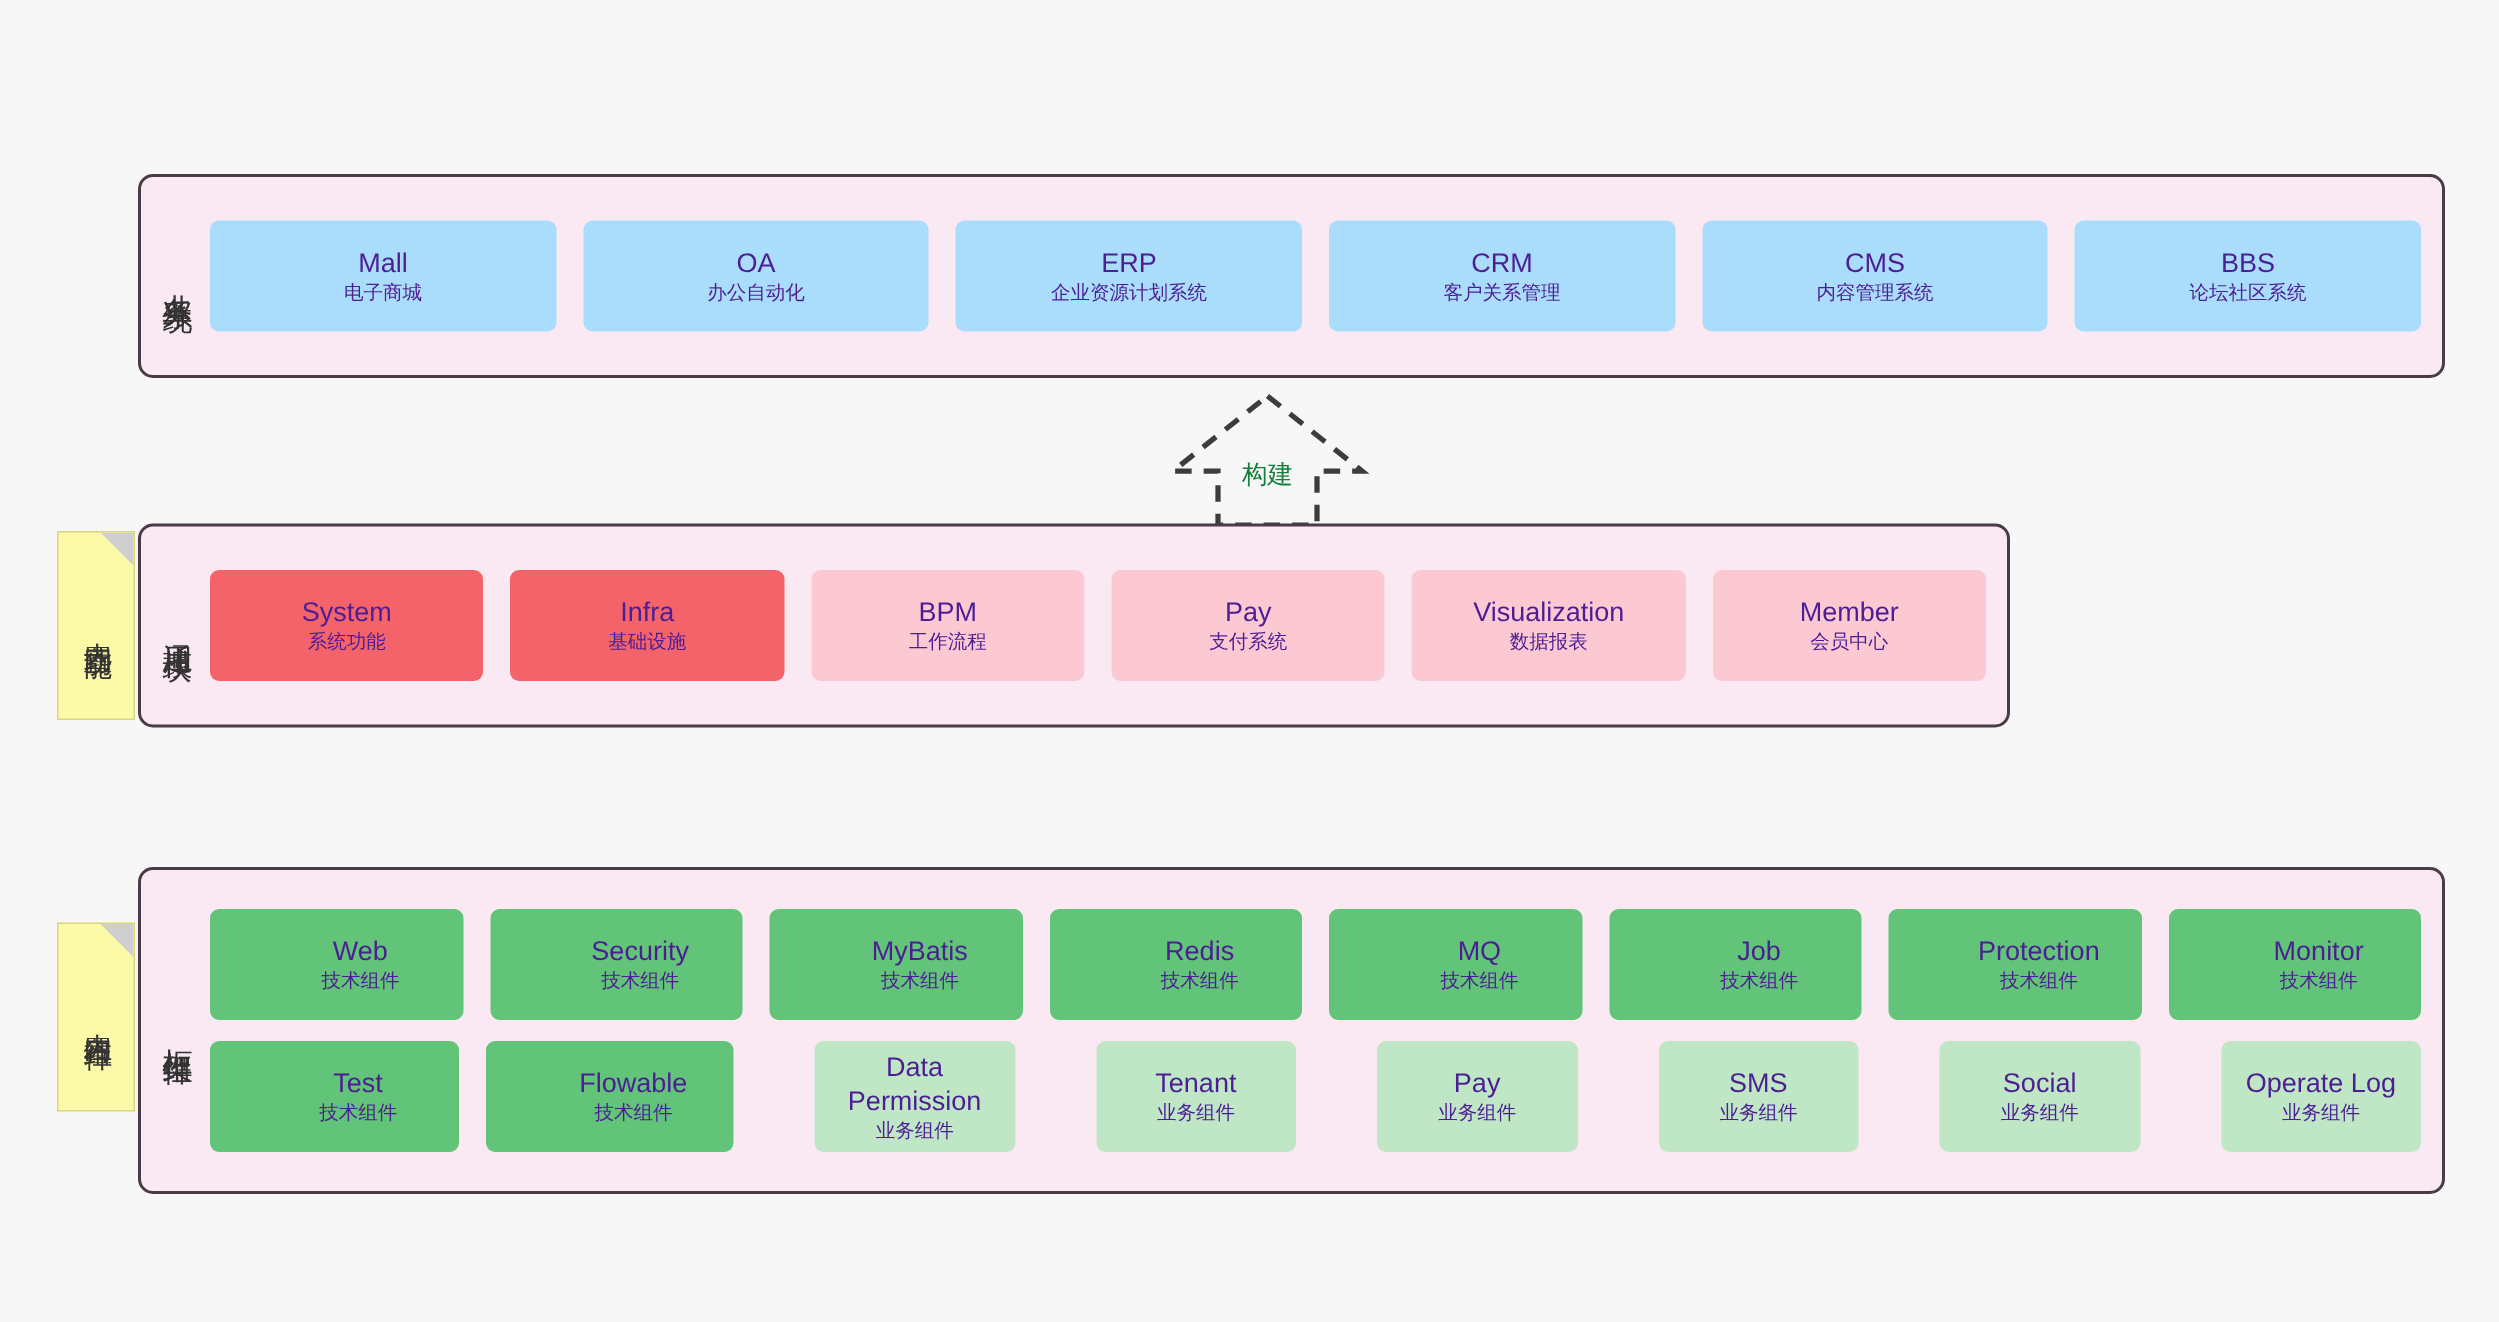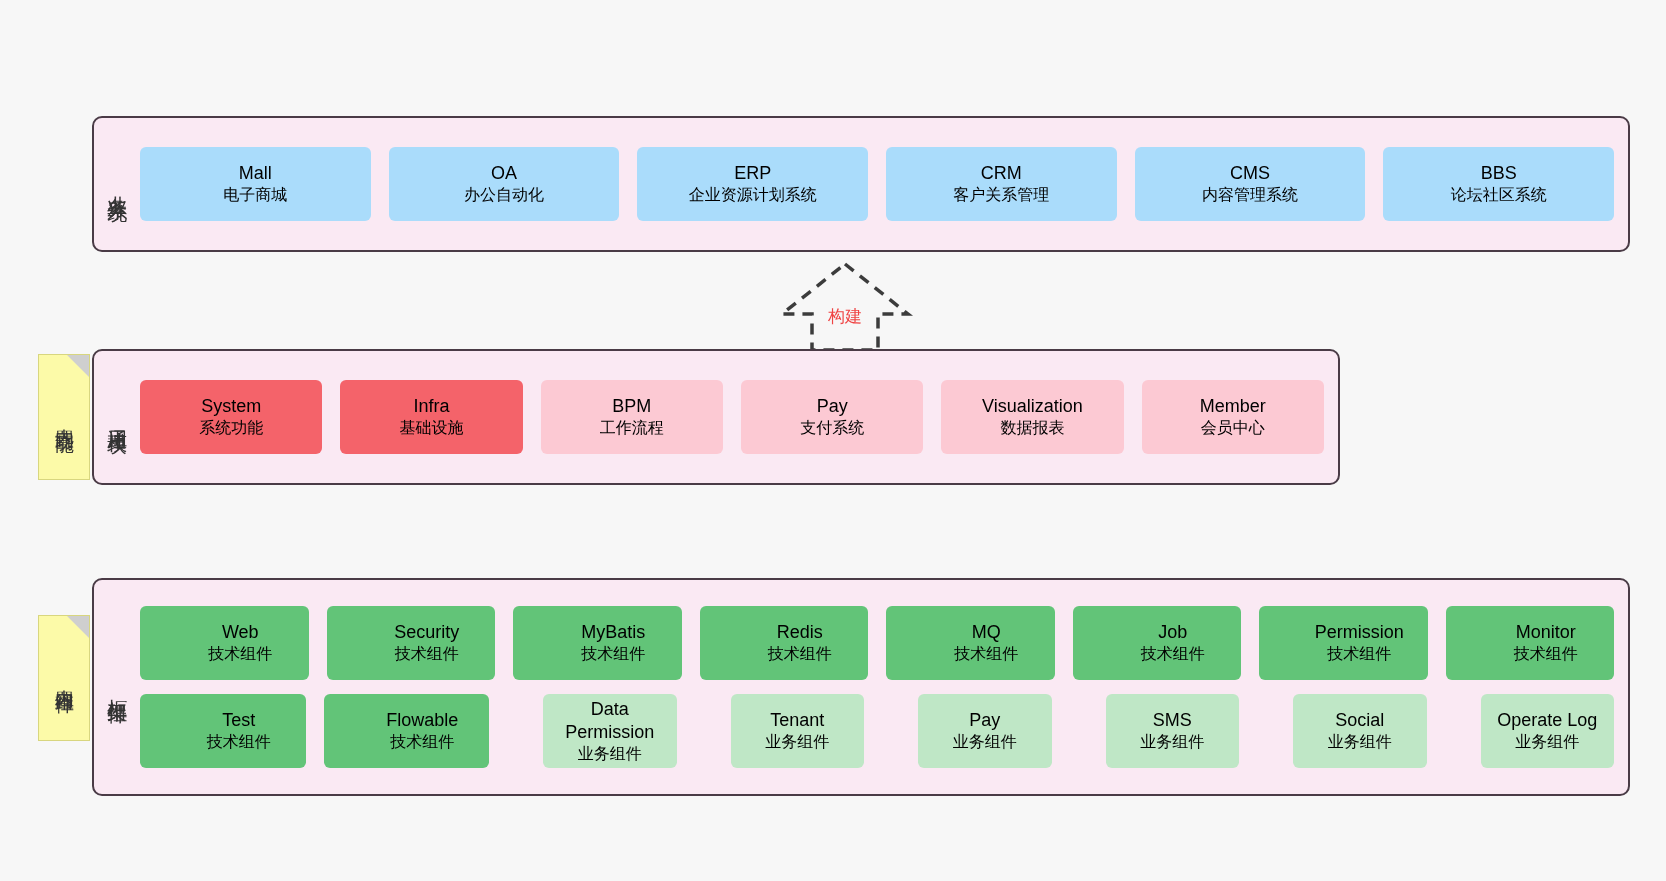--- a/index.html
+++ b/index.html
@@ -64,27 +64,27 @@
   
   .node {
     border-radius: 6px;
     display: flex;
     flex-direction: column;
     align-items: center;
     justify-content: center;
     text-align: center;
     font-size: 18px;
     line-height: 1.28;
-    color: #000000;
+    color: #4c1d95;
     box-sizing: border-box;
     padding: 4px 6px;
     min-height: 74px;
   }
   .node .n-title { font-size: 18px; }
-  .node .n-sub { font-size: 16px; }
+  .node .n-sub { font-size: 13px; }
 
   .c-blue    { background: #aadcfb; }
   .c-red     { background: #f4636a; }
   .c-pink    { background: #fcc9d3; }
   .c-green   { background: #62c478; padding-left: 38px; }
   .c-lgreen  { background: #bfe7c6; margin-left: 36px; }
 
   
   .note {
     position: absolute;
@@ -120,21 +120,21 @@
     width: 170px;
     height: 96px;
   }
   .connector svg { display: block; }
   .connector .conn-label {
     position: absolute;
     left: 50%;
     transform: translateX(-50%);
     bottom: 26px;
     font-size: 17px;
-    color: #ef4444;
+    color: #15803d;
     background: transparent;
     padding: 0 2px;
     white-space: nowrap;
   }
 </style>
 </head>
 <body>
 
 <div class="canvas">
 
@@ -257,21 +257,21 @@
         </div>
         <div class="node c-green">
           <div class="n-title">MQ</div>
           <div class="n-sub">技术组件</div>
         </div>
         <div class="node c-green">
           <div class="n-title">Job</div>
           <div class="n-sub">技术组件</div>
         </div>
         <div class="node c-green">
-          <div class="n-title">Permission</div>
+          <div class="n-title">Protection</div>
           <div class="n-sub">技术组件</div>
         </div>
         <div class="node c-green">
           <div class="n-title">Monitor</div>
           <div class="n-sub">技术组件</div>
         </div>
       </div>
 
       <div class="row">
         <div class="node c-green">

